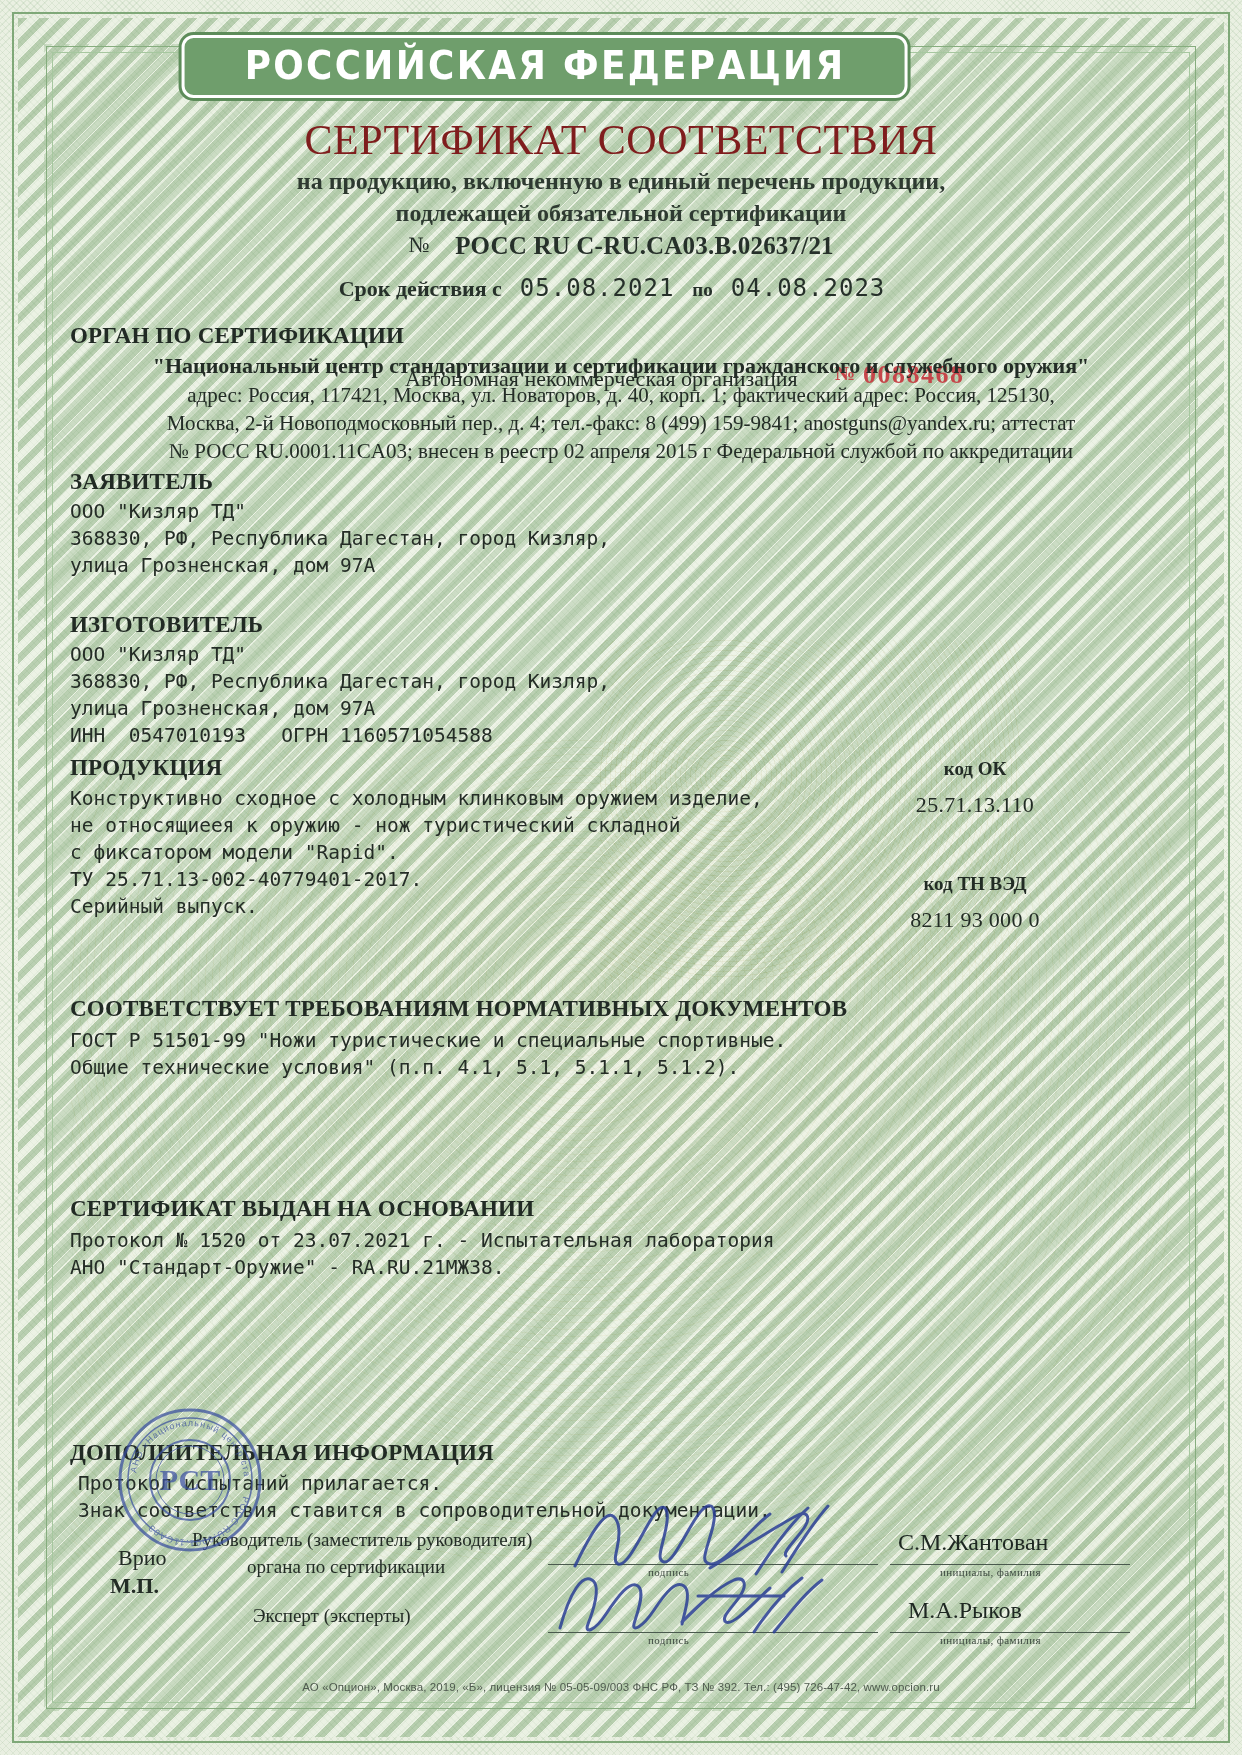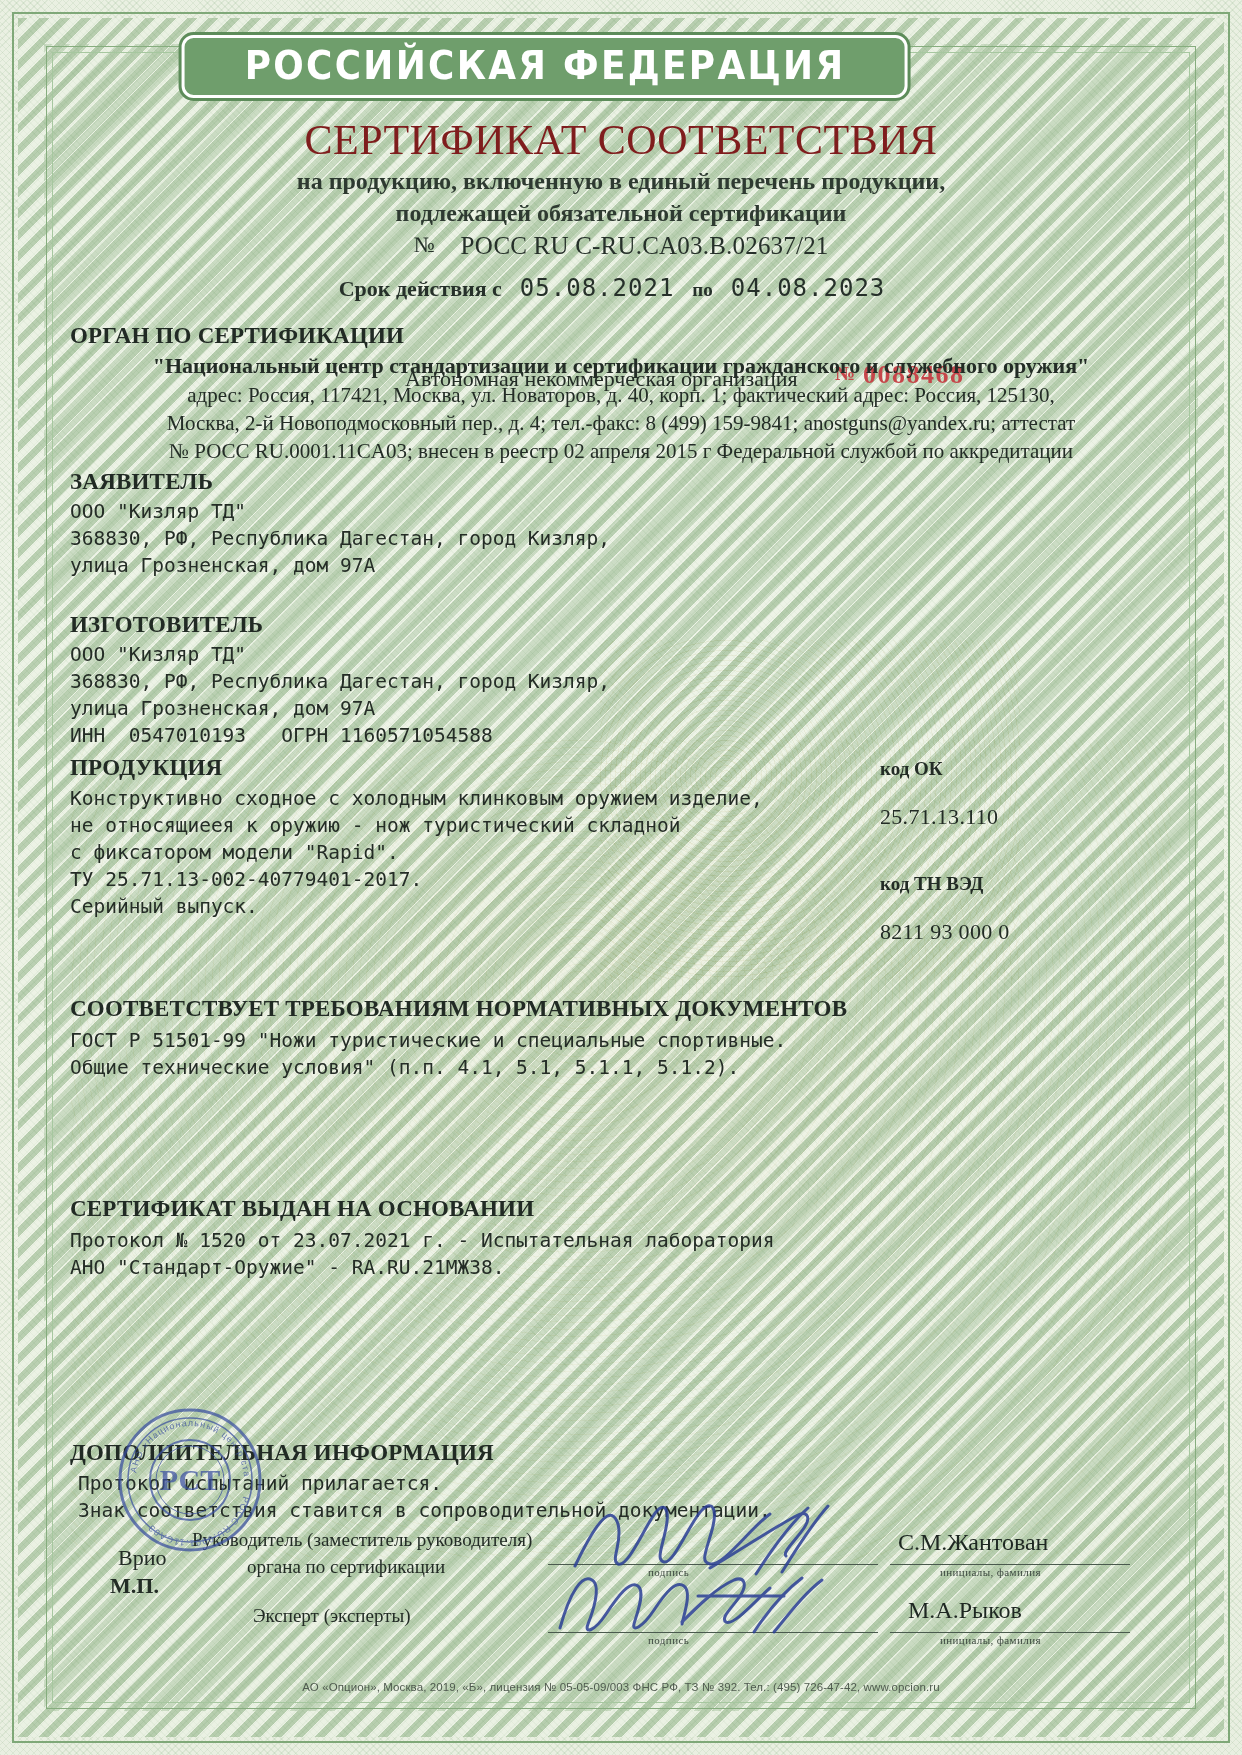--- a/index.html
+++ b/index.html
@@ -85,21 +85,21 @@
   }
   .subtitle{
     position:absolute;left:0;width:1242px;text-align:center;
     font-weight:bold;font-size:24px;color:#2e3a31;
   }
   .sub1{top:160px;}
   .sub2{top:192px;}
 
   .numrow{position:absolute;top:224px;left:0;width:1242px;text-align:center;font-size:23px;color:#26302a;}
   .numrow .lbl{font-size:22px;vertical-align:2px;margin-right:26px;}
-  .numrow .val{font-weight:normal;font-size:25px;letter-spacing:.2px;}
+  .numrow .val{font-weight:bold;font-size:25px;letter-spacing:.2px;}
 
   .daterow{position:absolute;top:266px;left:0;width:1242px;text-align:center;color:#26302a;}
   .daterow .lbl{font-weight:bold;font-size:22px;}
   .daterow .d{font-family:"DejaVu Sans Mono", monospace;font-size:24px;letter-spacing:1px;margin:0 18px;}
   .daterow .po{font-weight:bold;font-size:19px;}
 
   .sec-head{
     position:absolute;font-weight:bold;font-size:23px;color:#212a24;letter-spacing:.2px;
   }
   .mono{
@@ -119,23 +119,23 @@
     position:absolute;top:352px;left:835px;
     color:#c6464a;font-size:26px;font-weight:bold;letter-spacing:1.5px;
     font-family:"Liberation Serif", serif;
   }
   .redno .hash{font-size:20px;vertical-align:3px;letter-spacing:0;}
 
   .orgline{
     position:absolute;top:358px;left:405px;font-size:22px;color:#232c26;white-space:nowrap;
   }
 
-  .codebox{position:absolute;text-align:left;color:#222b25;}
+  .codebox{position:absolute;text-align:center;color:#222b25;}
   .codebox .cl{font-weight:bold;font-size:19px;}
-  .codebox .cv{font-size:22px;margin-top:24px;letter-spacing:.3px;}
+  .codebox .cv{font-size:22px;margin-top:12px;letter-spacing:.3px;}
 
   
   .sig-label{position:absolute;font-size:19px;color:#232c26;}
   .sig-line{position:absolute;border-bottom:1.2px solid #4a5a4e;}
   .sig-sub{position:absolute;font-size:11px;color:#3e4a41;letter-spacing:.4px;}
   .sig-name{position:absolute;font-size:24px;color:#1e2722;}
   .vrio{position:absolute;font-size:22px;color:#232c26;}
   .mp{position:absolute;font-size:22px;font-weight:bold;color:#232c26;}
 
   .footer{

